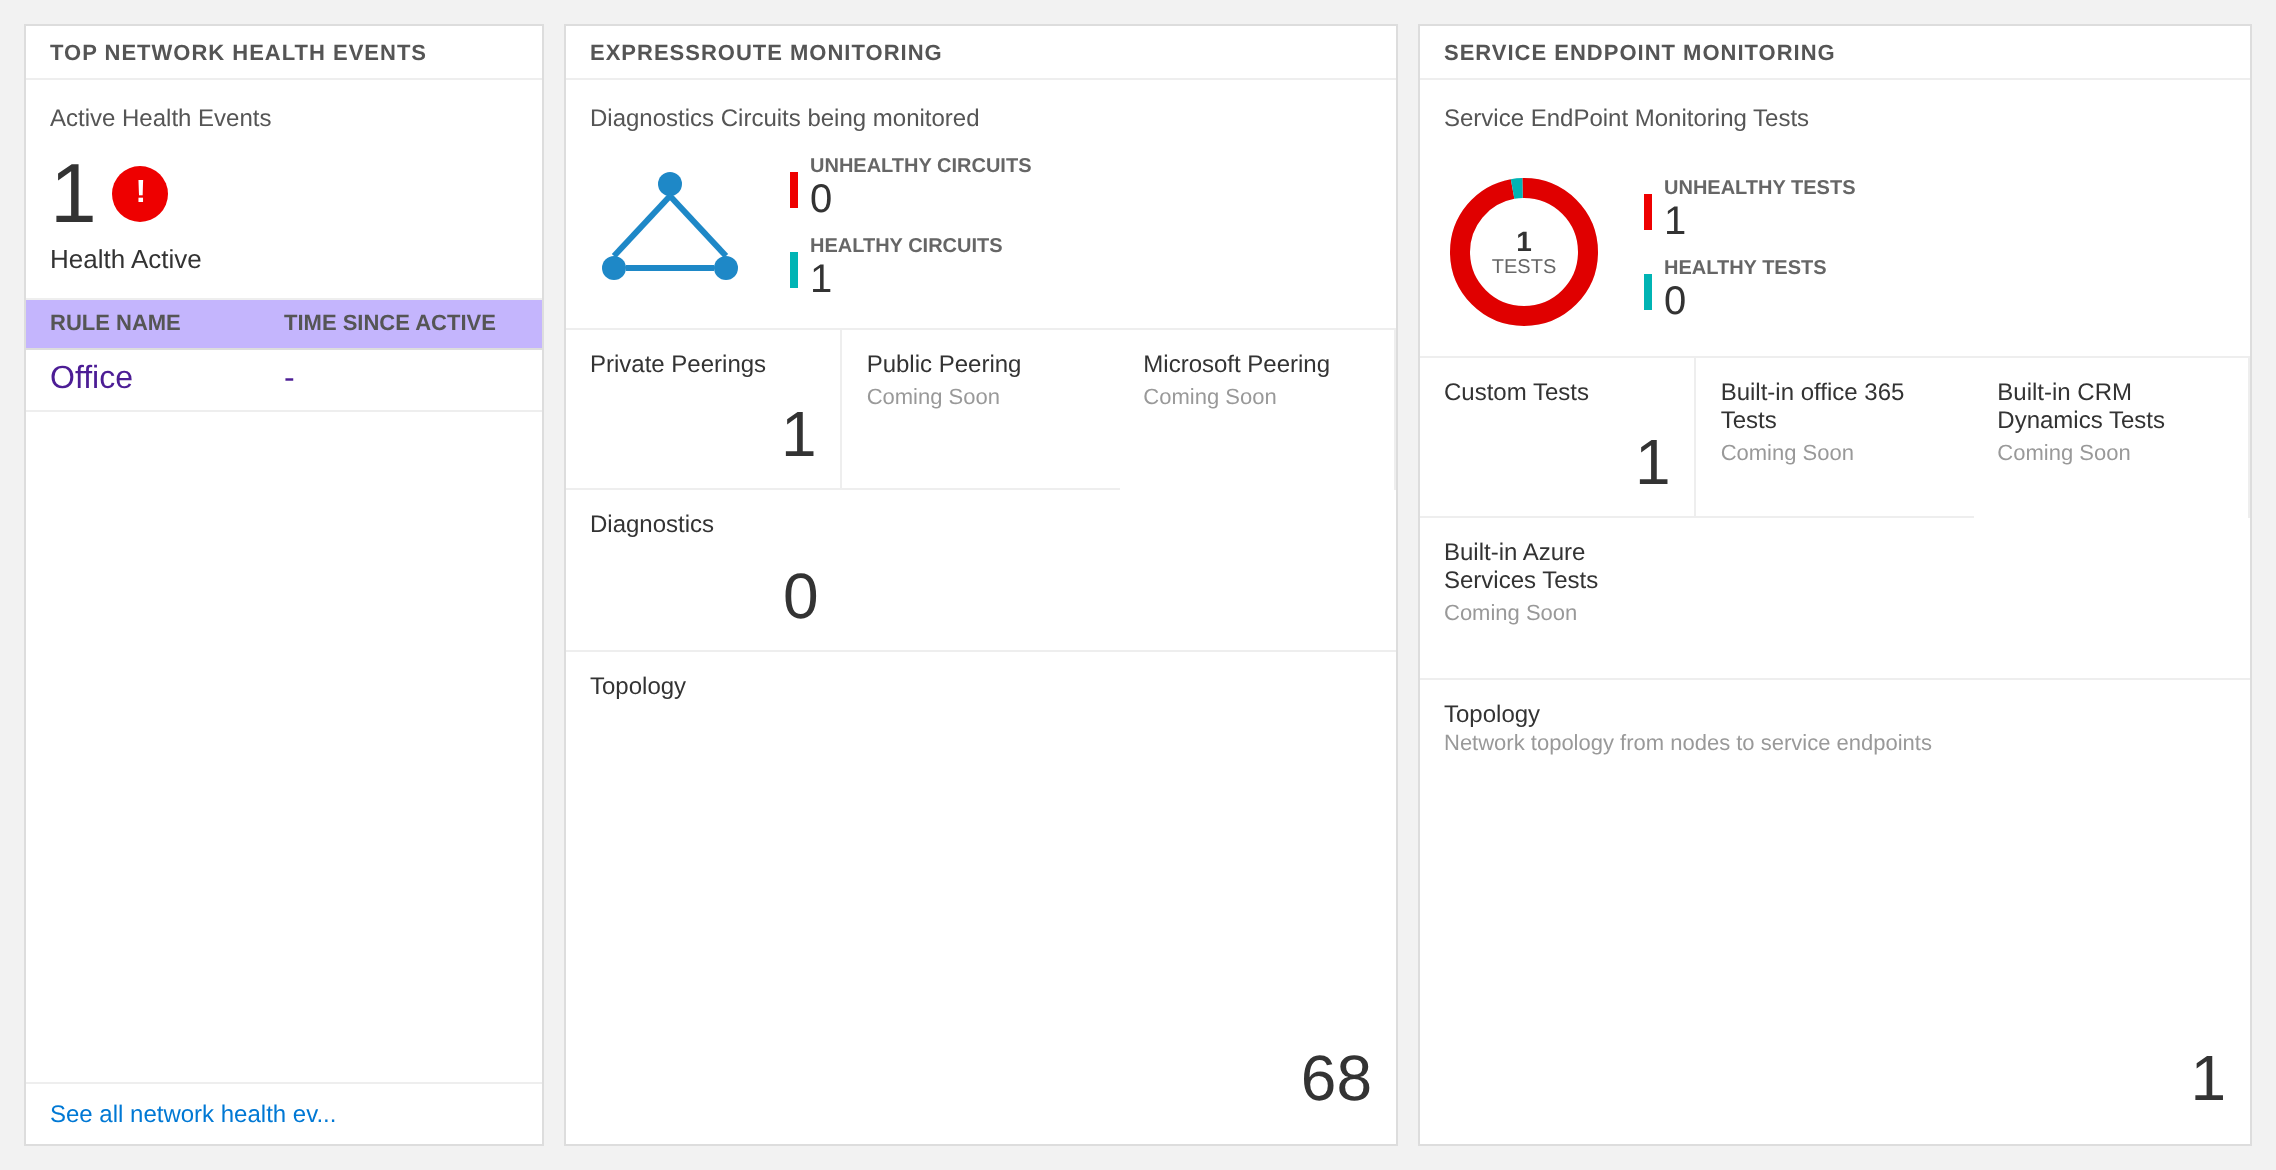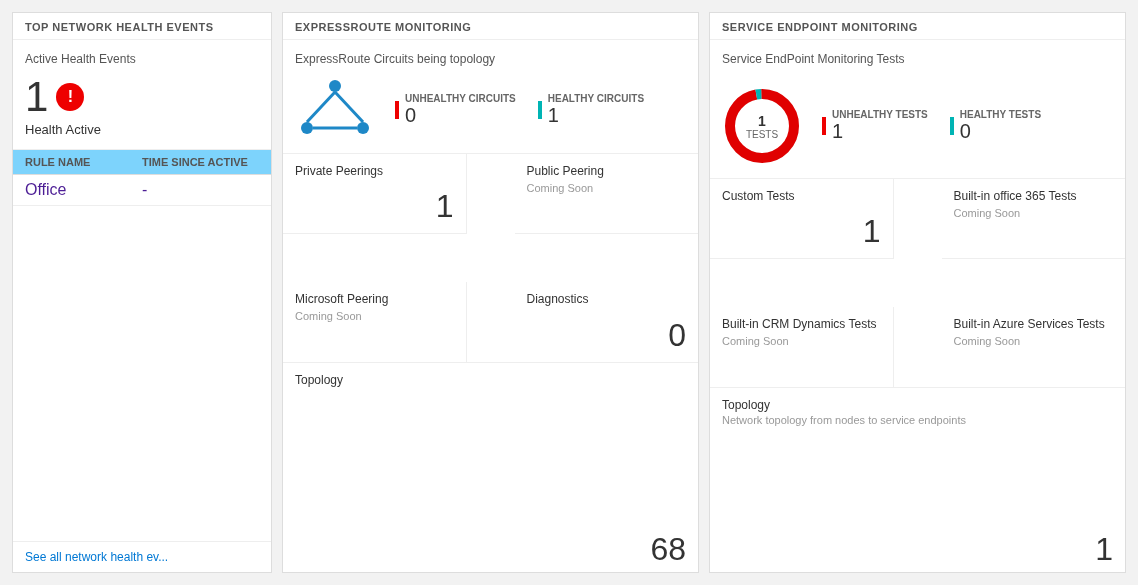--- a/index.html
+++ b/index.html
@@ -80,21 +80,21 @@
       font-size: 13px;
       color: #333;
       font-weight: 500;
     }
     .events-table {
       flex: 1;
       overflow: hidden;
     }
     .events-table-header {
       display: flex;
-      background: #7dd3fc;
+      background: #c4b5fd;
       border-bottom: 1px solid #ddd;
       padding: 6px 12px;
       justify-content: center;
     }
     .events-table-header .col {
       font-size: 11px;
       font-weight: 600;
       color: #555;
       text-transform: uppercase;
     }
@@ -137,22 +137,22 @@
       align-items: center;
       gap: 20px;
     }
     
     .triangle-icon svg {
       width: 80px;
       height: 60px;
     }
     .circuit-stats {
       display: flex;
-      flex-direction: row;
-      gap: 22px;
+      flex-direction: column;
+      gap: 6px;
     }
     .stat-row {
       display: flex;
       align-items: center;
       gap: 6px;
     }
     .stat-bar {
       width: 4px;
       height: 18px;
     }
@@ -165,23 +165,22 @@
       font-weight: 600;
     }
     .stat-value {
       font-size: 20px;
       font-weight: 300;
       color: #333;
     }
 
     .grid-2x2 {
       display: grid;
-      grid-template-columns: 1fr 1fr;
-      border-bottom: 1px solid #eee;
-      gap: 48px;
+      grid-template-columns: 1fr 1fr 1fr;
+      border-bottom: 1px solid #eee;
     }
     .grid-cell {
       padding: 10px 12px;
       border-right: 1px solid #eee;
       border-bottom: 1px solid #eee;
       min-height: 80px;
       position: relative;
     }
     .grid-cell:nth-child(2n) { border-right: none; }
     .grid-cell:nth-last-child(-n+2) { border-bottom: none; }
@@ -217,21 +216,21 @@
     }
     .topology-subtitle {
       font-size: 11px;
       color: #999;
     }
     .topology-value {
       font-size: 32px;
       font-weight: 300;
       color: #333;
       position: absolute;
-      bottom: 4px;
+      bottom: 14px;
       right: 12px;
     }
 
     
     .right-panel {
       flex: 1;
     }
     .service-endpoint-card {
       padding: 12px;
       border-bottom: 1px solid #eee;
@@ -299,21 +298,21 @@
         <div class="col col-rule">Office</div>
         <div class="col col-time">-</div>
       </div>
     </div>
     <a class="see-all-link">See all network health ev...</a>
   </div>
 
   <div class="panel middle-panel">
     <div class="panel-header">EXPRESSROUTE MONITORING</div>
     <div class="expressroute-card">
-      <div class="expressroute-title">ExpressRoute Circuits being topology</div>
+      <div class="expressroute-title">Diagnostics Circuits being monitored</div>
       <div class="expressroute-content">
         <div class="triangle-icon">
           <svg viewBox="0 0 80 60" xmlns="http://www.w3.org/2000/svg">
 
             <circle cx="40" cy="8" r="6" fill="#1e88c7"></circle>
             <circle cx="12" cy="50" r="6" fill="#1e88c7"></circle>
             <circle cx="68" cy="50" r="6" fill="#1e88c7"></circle>
             <line x1="40" y1="14" x2="12" y2="44" stroke="#1e88c7" stroke-width="3"></line>
             <line x1="40" y1="14" x2="68" y2="44" stroke="#1e88c7" stroke-width="3"></line>
             <line x1="18" y1="50" x2="62" y2="50" stroke="#1e88c7" stroke-width="3"></line>

